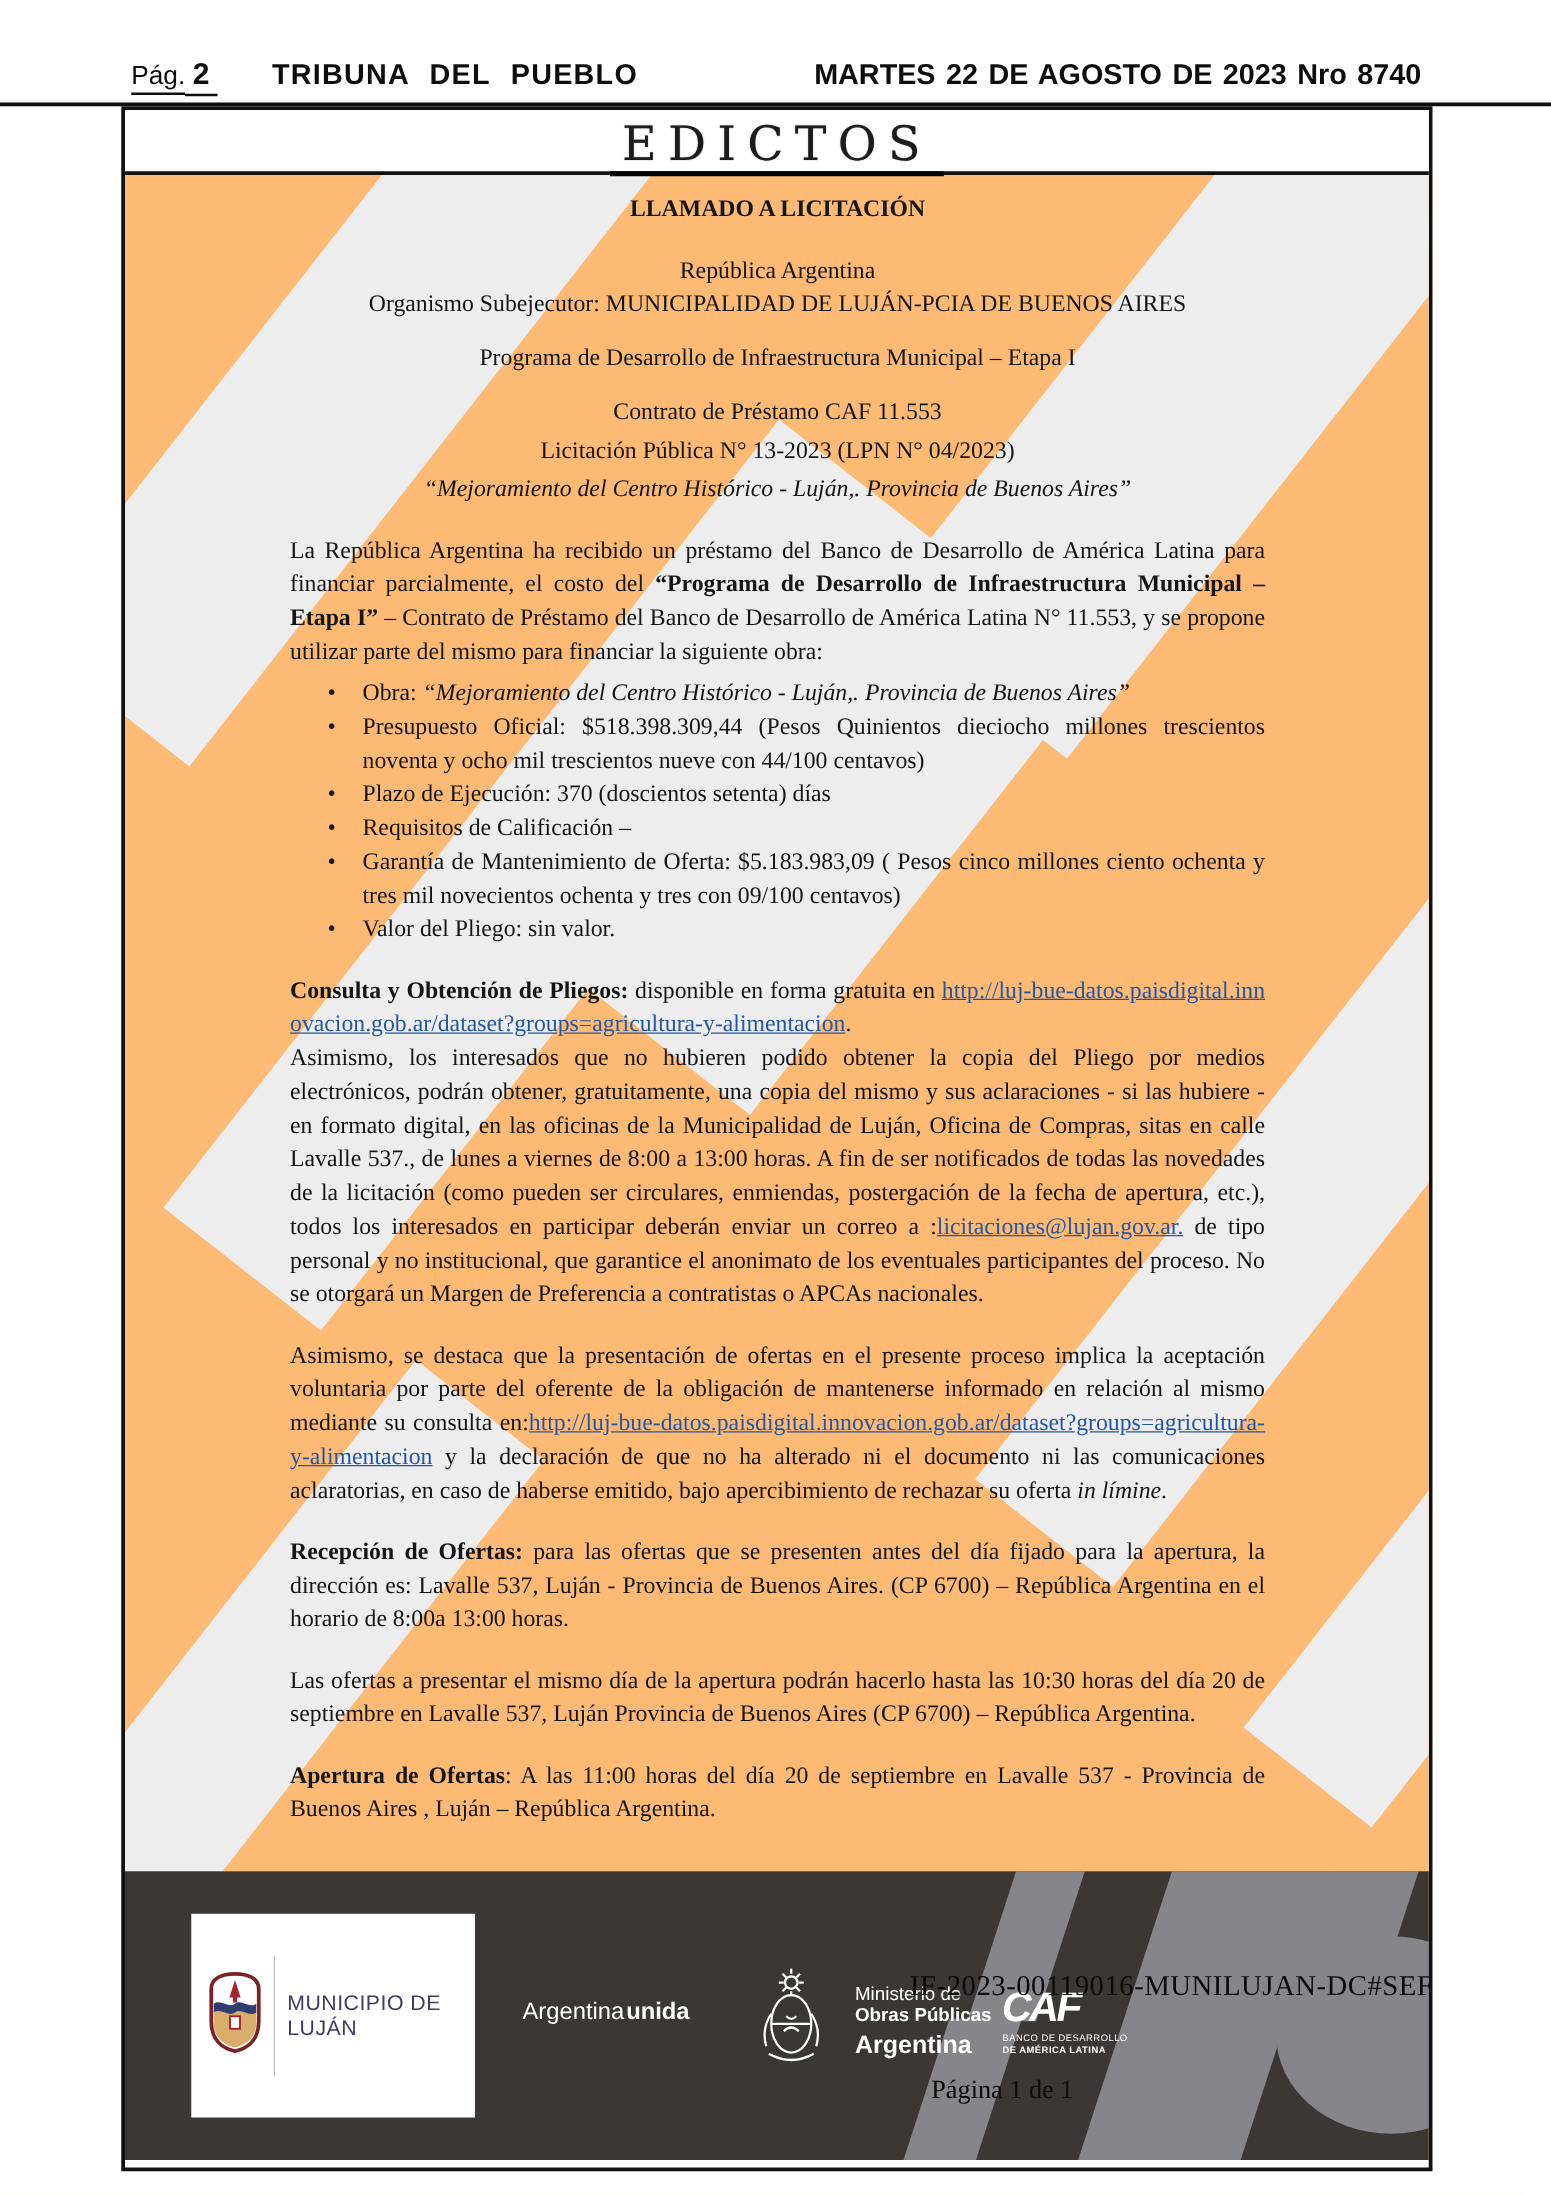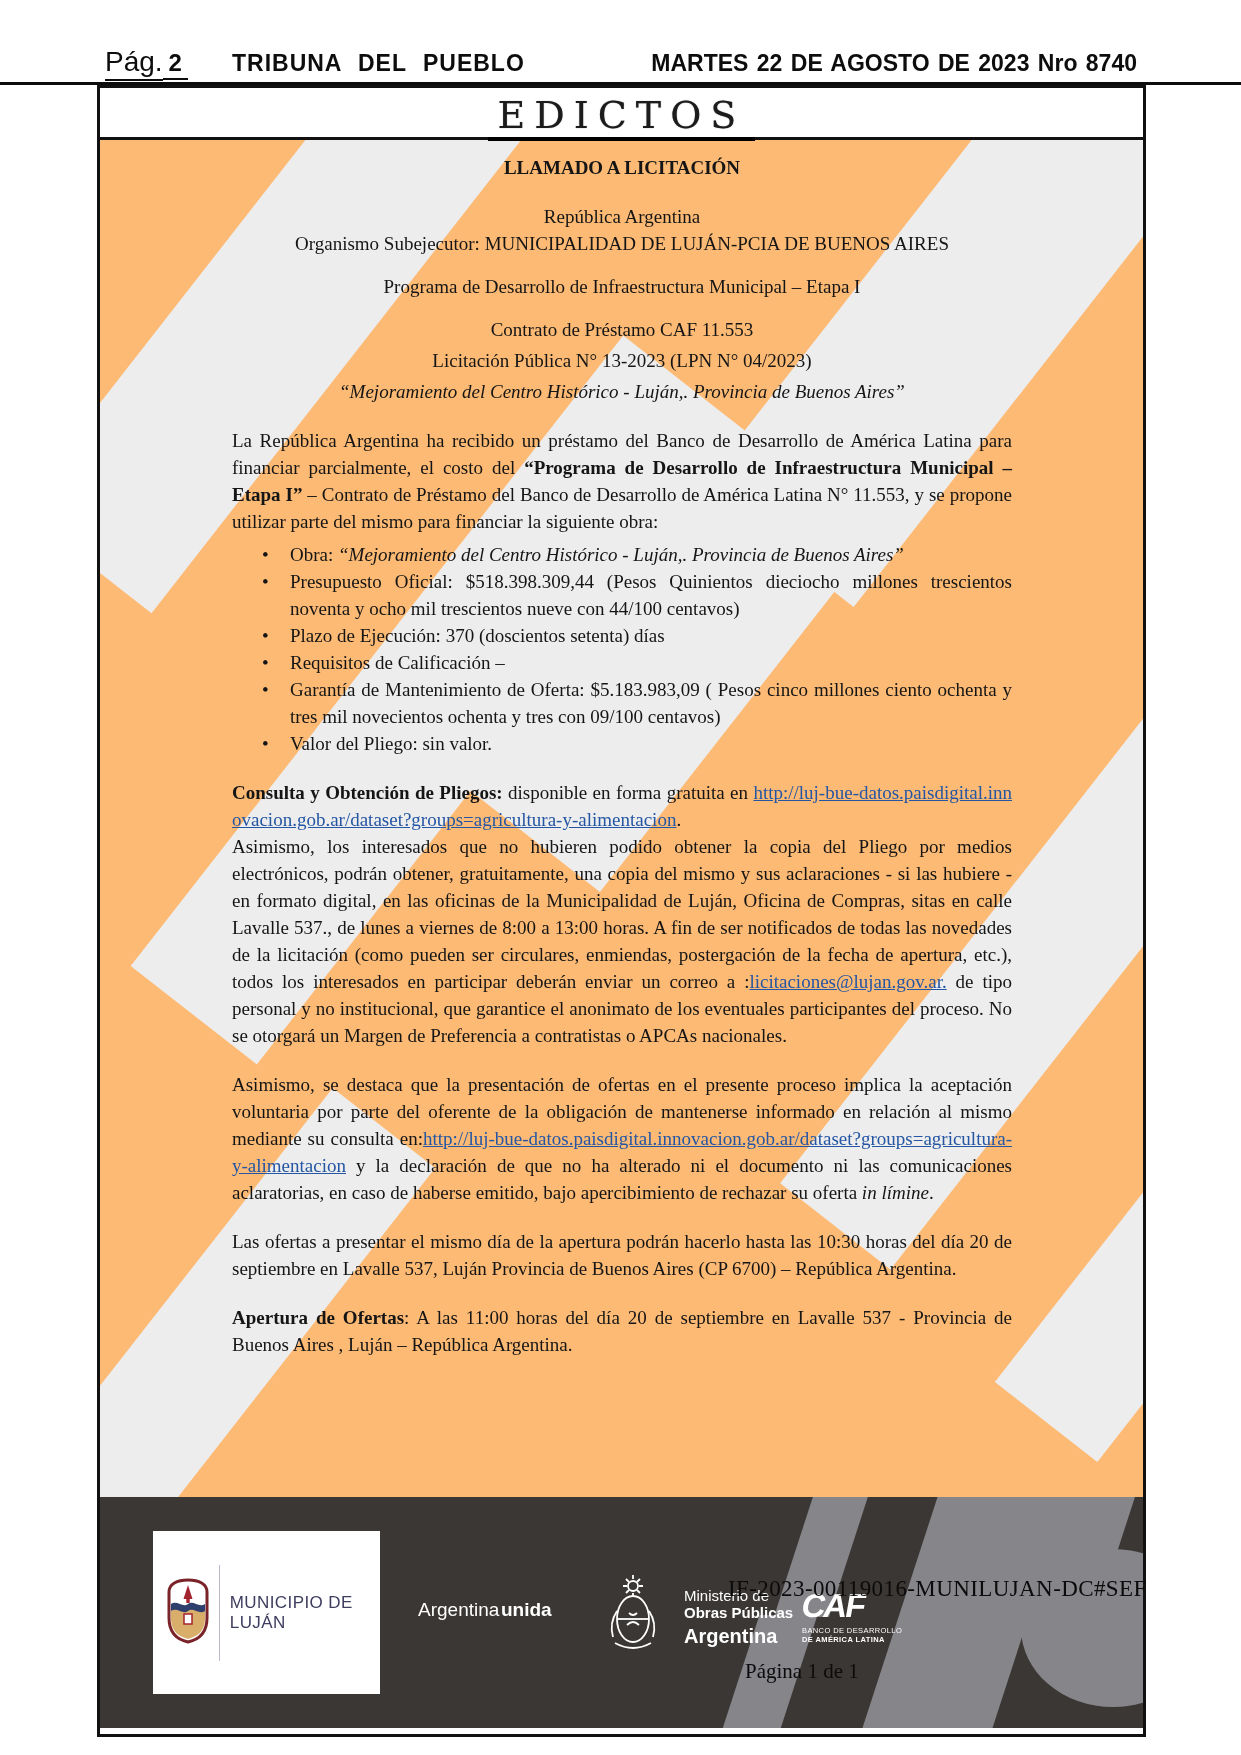--- a/index.html
+++ b/index.html
@@ -3,21 +3,21 @@
 <meta charset="utf-8">
 <style>
   html,body{margin:0;padding:0;background:#ffffff;}
   .page{position:relative;width:1241px;height:1755px;background:#fff;overflow:hidden;
         font-family:"Liberation Serif",serif;color:#151515;}
 
   
   .masthead{position:absolute;left:0;top:0;width:1241px;height:82px;border-bottom:3px solid #0d0d0d;background:#fff;}
   .masthead-row{position:absolute;left:105px;right:104px;top:46px;display:flex;align-items:baseline;
                 font-family:"Liberation Sans",sans-serif;font-weight:bold;color:#0d0d0d;}
-  .pag-label{font-weight:normal;font-size:28px;border-bottom:2px solid #0d0d0d;padding-bottom:1px;}
+  .pag-label{font-weight:normal;font-size:21px;border-bottom:2px solid #0d0d0d;padding-bottom:1px;}
   .pag-num{font-size:24px;border-bottom:2px solid #0d0d0d;padding:0 6px 1px 6px;}
   .paper-name{font-size:23px;letter-spacing:1px;word-spacing:9px;margin-left:44px;text-align:right;}
   .edition{font-size:23px;margin-left:auto;word-spacing:2px;}
 
   
   .box{position:absolute;left:97px;top:85px;width:1049px;height:1652px;border:3px solid #111;
        box-sizing:border-box;background:#fff;}
   .edictos-bar{height:49px;border-bottom:3px solid #111;display:flex;align-items:flex-end;justify-content:center;background:#fff;position:relative;z-index:6;}
   .edictos-title{font-family:"DejaVu Serif",serif;font-size:38px;line-height:1;letter-spacing:9px;
                  color:#1c1c1c;border-bottom:4px solid #000;padding:0 10px 3px 10px;margin-bottom:-4px;
@@ -118,20 +118,21 @@
           <li>Requisitos de Calificación –</li>
           <li>Garantía de Mantenimiento de Oferta: $5.183.983,09 ( Pesos cinco millones ciento ochenta y tres mil novecientos ochenta y tres con 09/100 centavos)</li>
           <li>Valor del Pliego: sin valor.</li>
         </ul>
 
         <p class="mt-lg"><span class="b">Consulta y Obtención de Pliegos:</span><span> disponible en forma gratuita en </span><a class="lnk">http://luj-bue-datos.paisdigital.innovacion.gob.ar/dataset?groups=agricultura-y-alimentacion</a><span>.</span><br>
         <span>Asimismo, los interesados que no hubieren podido obtener la copia del Pliego por medios electrónicos, podrán obtener, gratuitamente, una copia del mismo y sus aclaraciones - si las hubiere - en formato digital, en las oficinas de la Municipalidad de Luján, Oficina de Compras, sitas en calle Lavalle 537., de lunes a viernes de 8:00 a 13:00 horas. A fin de ser notificados de todas las novedades de la licitación (como pueden ser circulares, enmiendas, postergación de la fecha de apertura, etc.), todos los interesados en participar deberán enviar un correo a :</span><a class="lnk">licitaciones@lujan.gov.ar.</a><span> de tipo personal y no institucional, que garantice el anonimato de los eventuales participantes del proceso. No se otorgará un Margen de Preferencia a contratistas o APCAs nacionales.</span></p>
 
         <p class="mt-lg"><span>Asimismo, se destaca que la presentación de ofertas en el presente proceso implica la aceptación voluntaria por parte del oferente de la obligación de mantenerse informado en relación al mismo mediante su consulta en:</span><a class="lnk">http://luj-bue-datos.paisdigital.innovacion.gob.ar/dataset?groups=agricultura-y-alimentacion</a><span> y la declaración de que no ha alterado ni el documento ni las comunicaciones aclaratorias, en caso de haberse emitido, bajo apercibimiento de rechazar su oferta </span><span class="i">in límine</span><span>.</span></p>
 
+        <p class="mt-lg"><span class="b">Recepción de Ofertas:</span><span> para las ofertas que se presenten antes del día fijado para la apertura, la dirección es: Lavalle 537, Luján - Provincia de Buenos Aires. (CP 6700) – República Argentina en el horario de 8:00a 13:00 horas.</span></p>
 
         <p class="mt-lg">Las ofertas a presentar el mismo día de la apertura podrán hacerlo hasta las 10:30 horas del día 20 de septiembre en  Lavalle 537, Luján Provincia de Buenos Aires  (CP 6700) – República Argentina.</p>
 
         <p class="mt-lg"><span class="b">Apertura de Ofertas</span><span>: A las 11:00 horas del día 20 de septiembre en Lavalle 537 - Provincia de Buenos Aires , Luján – República Argentina.</span></p>
       </div>
     </div>
 
     <div class="band">
       <div class="stripe" style="left:695px;top:-10px;width:55px;height:130px;"></div>
       <div class="stripe" style="left:800px;top:-12px;width:130px;height:255px;"></div>

